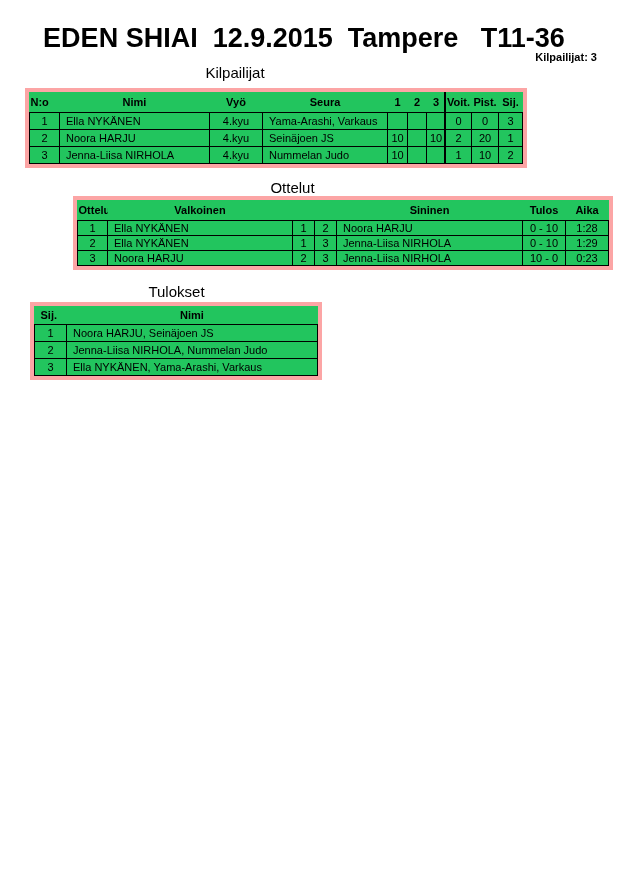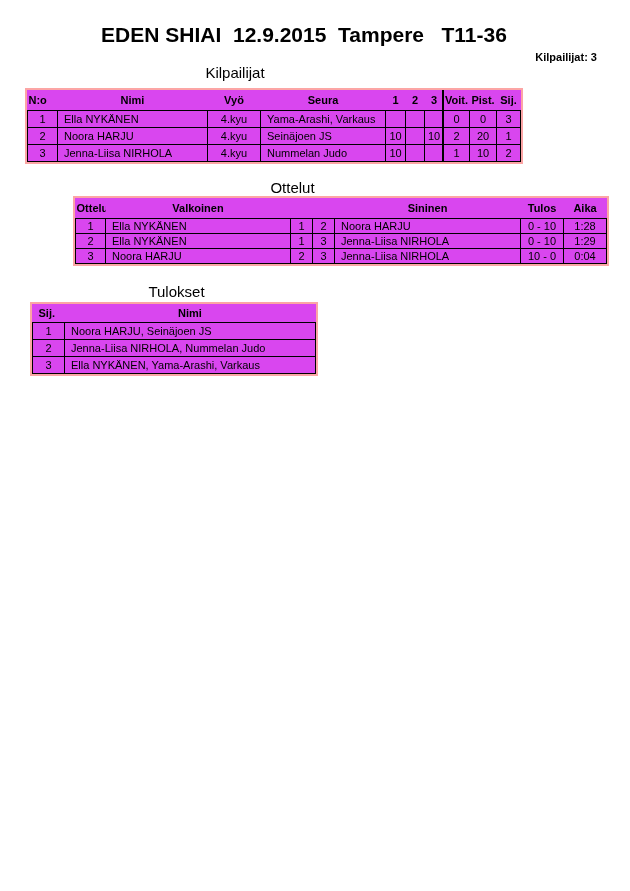--- a/index.html
+++ b/index.html
@@ -13,21 +13,21 @@
     font-family: "Liberation Sans", sans-serif;
     color: #000000;
     overflow: hidden;
   }
   .page-title {
     position: absolute;
     top: 23px;
     left: 0;
     width: 608px;
     text-align: center;
-    font-size: 21px;
+    font-size: 27px;
     font-weight: bold;
     white-space: pre;
   }
   .competitors-count {
     position: absolute;
     top: 51px;
     right: 33px;
     font-size: 11px;
     font-weight: bold;
     text-align: right;
@@ -37,22 +37,22 @@
     font-size: 15px;
     font-weight: normal;
     text-align: center;
   }
   #heading-kilpailijat { top: 64px;  left: 0; width: 470px; }
   #heading-ottelut     { top: 179px; left: 0; width: 585px; }
   #heading-tulokset    { top: 283px; left: 4px; width: 345px; }
 
   .tablewrap {
     position: absolute;
-    border: 2px solid #fca5a5;
-    background: #d946ef;
+    border: 4px solid #fca5a5;
+    background: #22c55e;
   }
   #table1-wrap { top: 88px;  left: 25px; }
   #table2-wrap { top: 196px; left: 25px; margin-left: 48px; }
   #table3-wrap { top: 302px; left: 30px; }
 
   table.t {
     border-collapse: collapse;
     table-layout: fixed;
   }
   #table1 { width: 493px; }
@@ -219,21 +219,21 @@
           <td class="ac">0 - 10</td>
           <td class="ac">1:29</td>
         </tr>
         <tr class="drow">
           <td class="ac">3</td>
           <td class="al">Noora HARJU</td>
           <td class="ac">2</td>
           <td class="ac">3</td>
           <td class="al">Jenna-Liisa NIRHOLA</td>
           <td class="ac">10 - 0</td>
-          <td class="ac">0:04</td>
+          <td class="ac">0:23</td>
         </tr>
       </tbody>
     </table>
   </div>
 
   <div class="section-heading" id="heading-tulokset">Tulokset</div>
 
   <div class="tablewrap" id="table3-wrap">
     <table class="t" id="table3">
       <colgroup>

